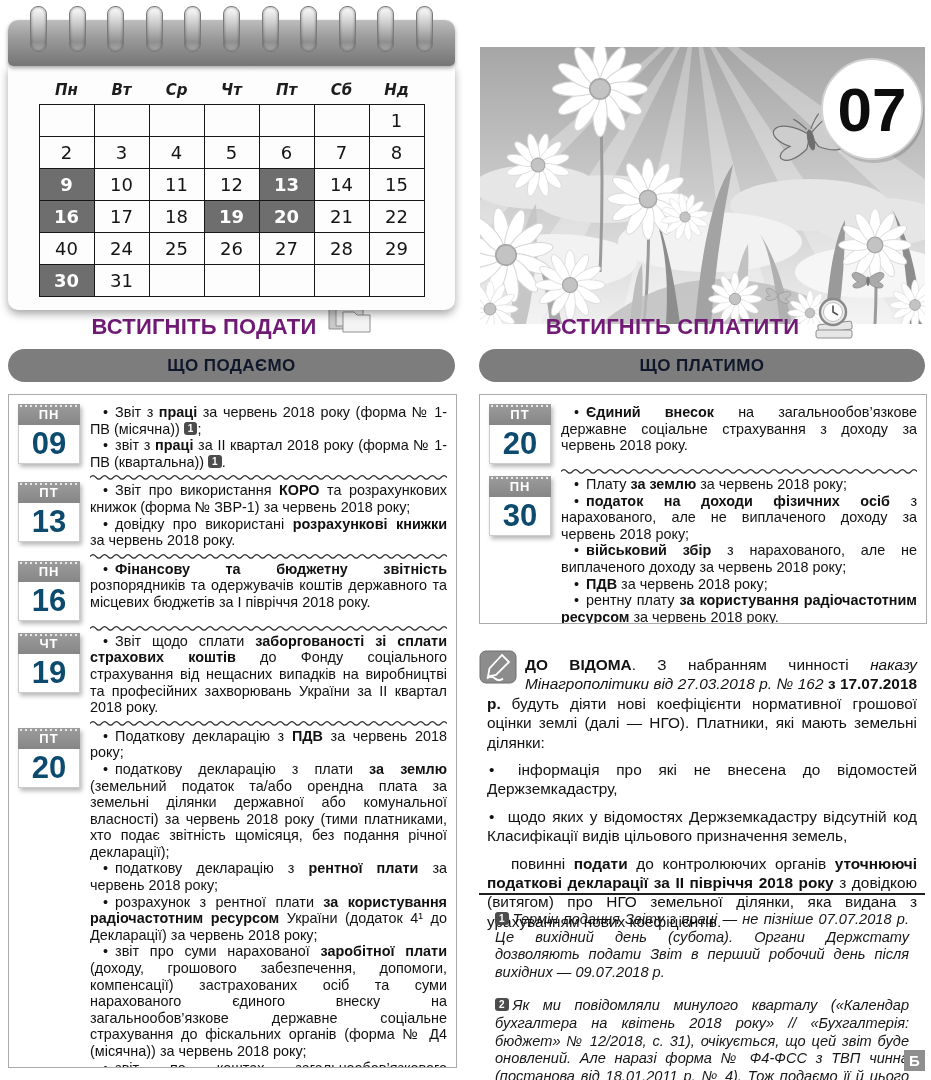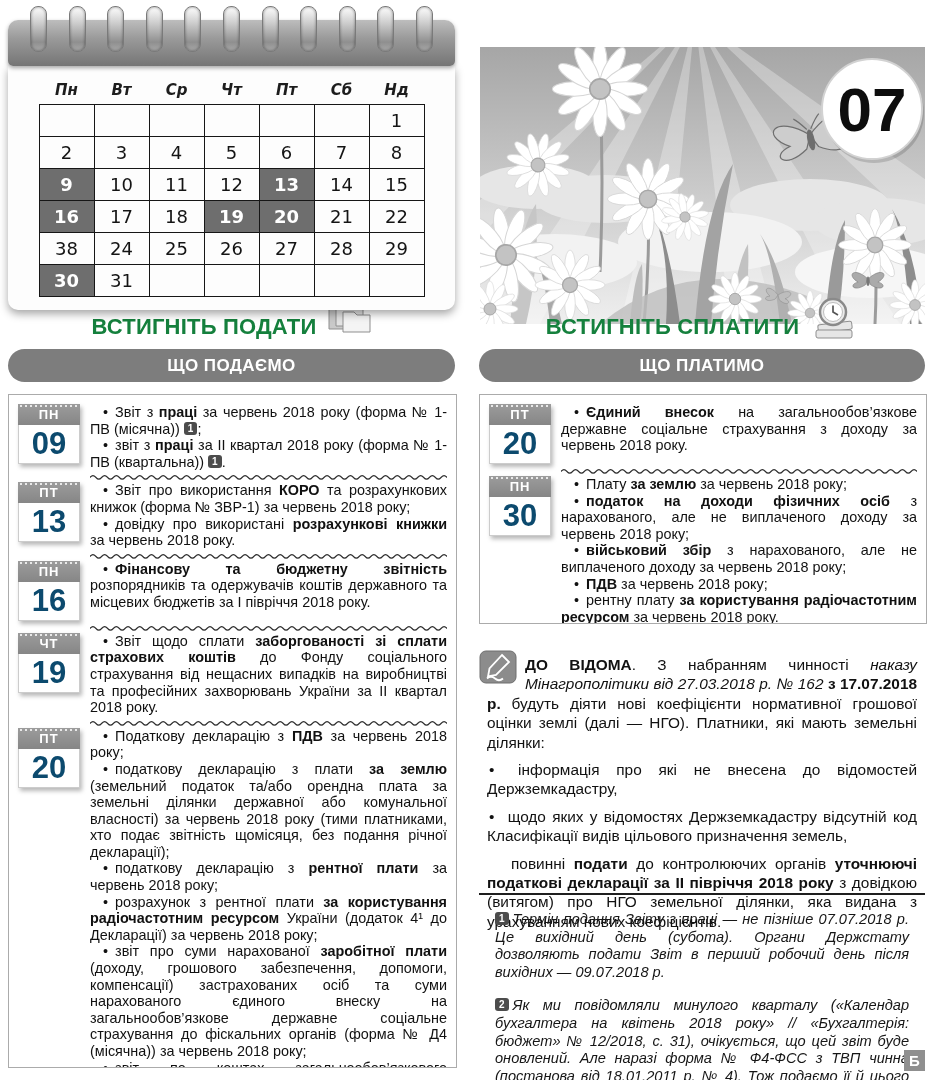--- a/index.html
+++ b/index.html
@@ -25,27 +25,27 @@
   table.cal td{width:52px;height:29px;border:1px solid #161616;text-align:center;
     font-size:18px;color:#141414;font-family:"DejaVu Sans",sans-serif;}
   table.cal td.hl{background:#6e6e6e;color:#fff;font-weight:bold;}
   
   .hero{position:absolute;left:480px;top:8px;width:445px;height:277px;margin-top:39px;}
   .hero svg{display:block;}
   
   .sec-head{position:absolute;top:297px;height:44px;display:flex;align-items:center;justify-content:center;gap:9px;}
   .sec-head.left{left:8px;width:447px;}
   .sec-head.right{left:479px;width:446px;}
-  .sec-title{font-size:22px;font-weight:bold;letter-spacing:.2px;color:#15803d;margin-top:16px;}
+  .sec-title{font-size:22px;font-weight:bold;letter-spacing:.2px;color:#701a75;margin-top:16px;}
   .hicon{flex:0 0 auto;}
   .bar{position:absolute;top:349px;height:33px;border-radius:17px;background:#7d7d7d;
     display:flex;align-items:center;justify-content:center;}
   .bar.left{left:8px;width:447px;}
   .bar.right{left:479px;width:446px;}
-  .bar-label{color:#ffffff;font-weight:bold;font-size:17px;letter-spacing:.4px;}
+  .bar-label{color:#0f172a;font-weight:bold;font-size:17px;letter-spacing:.4px;}
   
   .box{position:absolute;background:#fff;border:1px solid #ababab;overflow:hidden;}
   .box.left{left:8px;top:394px;width:447px;height:672px;}
   .box.right{left:479px;top:394px;width:446px;height:228px;}
   .entries{padding:7px 9px 4px;}
   .entry{display:flex;gap:10px;margin:2px 0 0;}
   .badge{flex:0 0 62px;width:62px;align-self:flex-start;filter:drop-shadow(2px 3px 2px rgba(0,0,0,.28));}
   .b-top{position:relative;height:21px;line-height:22px;background:linear-gradient(180deg,#9c9c9c,#868686);
     color:#fff;font-weight:bold;font-size:13px;text-align:center;letter-spacing:1px;}
   .b-top::before{content:'';position:absolute;top:1px;left:2px;right:2px;height:2px;
@@ -136,21 +136,21 @@
           <tr>
             <td class="hl">16</td>
             <td>17</td>
             <td>18</td>
             <td class="hl">19</td>
             <td class="hl">20</td>
             <td>21</td>
             <td>22</td>
           </tr>
           <tr>
-            <td>38</td>
+            <td>40</td>
             <td>24</td>
             <td>25</td>
             <td>26</td>
             <td>27</td>
             <td>28</td>
             <td>29</td>
           </tr>
           <tr>
             <td class="hl">30</td>
             <td>31</td>

